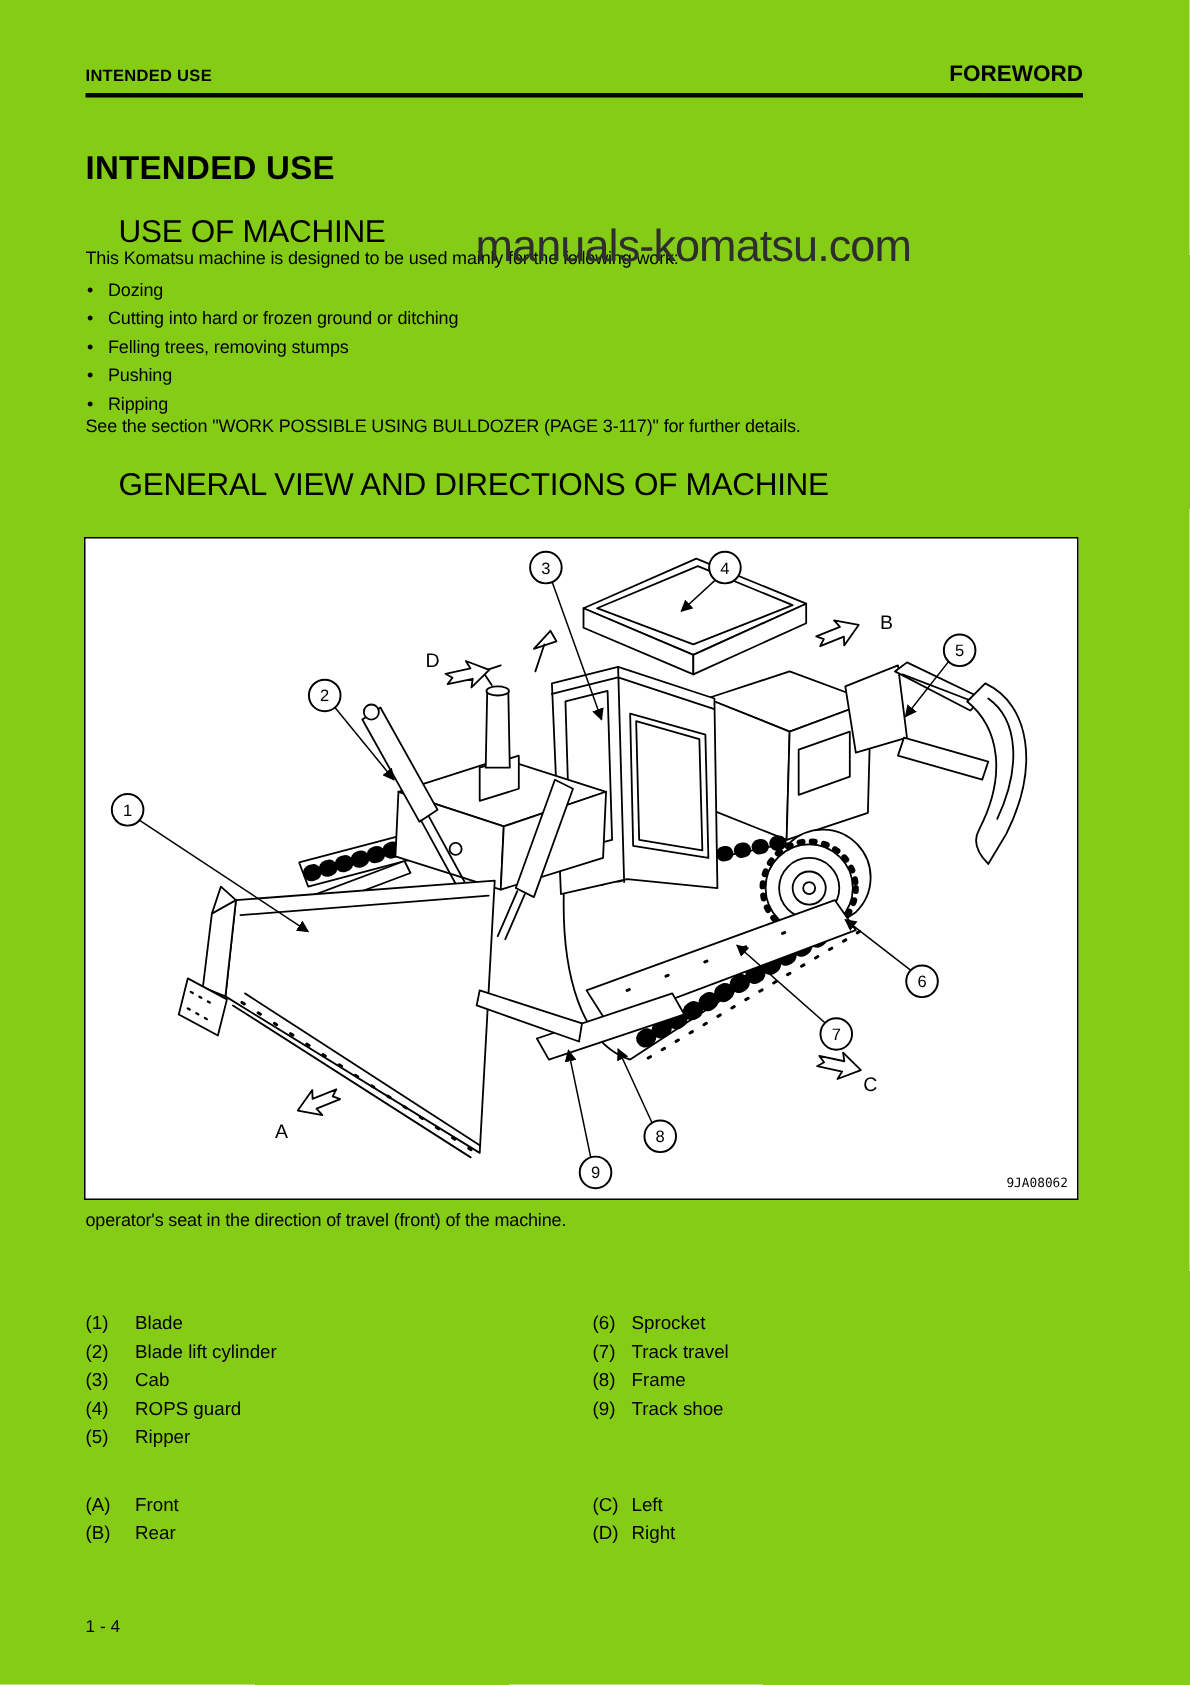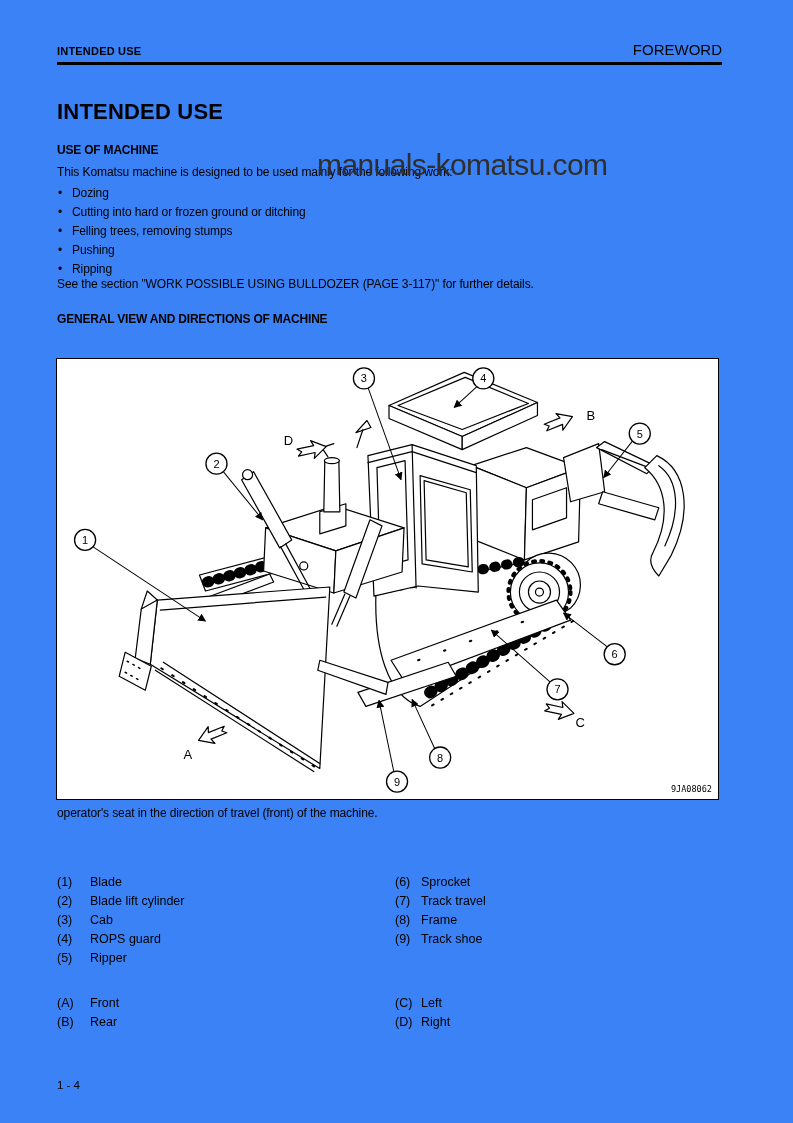--- a/index.html
+++ b/index.html
@@ -1,26 +1,26 @@
 <!DOCTYPE html>
 <html><head>
 <meta charset="utf-8">
 <style>
   * { margin:0; padding:0; box-sizing:border-box; }
   html,body { background:#e8e8e8; }
   body { width:793px; height:1123px; position:relative; font-family:"Liberation Sans",sans-serif; color:#000; }
-  .page { position:absolute; inset:0; background:#3b82f6; overflow:hidden; }
+  .page { position:absolute; inset:0; background:#84cc16; overflow:hidden; }
   .abs { position:absolute; }
 
   .hdr-left  { left:57px; top:45px;  font-size:11px; font-weight:bold; letter-spacing:.2px; }
-  .hdr-right { left:57px; top:41px;  width:665px; text-align:right; font-size:15px; font-weight:normal; }
+  .hdr-right { left:57px; top:41px;  width:665px; text-align:right; font-size:15px; font-weight:bold; }
   .hdr-rule  { left:57px; top:62px;  width:665px; height:3px; background:#000; }
 
   .title      { left:57px; top:99px;  font-size:22px; font-weight:bold; letter-spacing:.2px; }
-  .h2         { font-size:12px; font-weight:bold; letter-spacing:-.2px; }
+  .h2         { font-size:21px; font-weight:normal; letter-spacing:-.2px;margin-left:22px; }
   .use-head   { left:57px; top:143px; }
   .gv-head    { left:57px; top:312px; }
 
   .body-txt   { font-size:12px; letter-spacing:-.1px; }
   .intro      { left:57px; top:165px; }
   .watermark  { left:317px; top:148px; font-size:30px; color:#2e2e2e; letter-spacing:-.6px; z-index:5;text-align:right; }
 
   .bullets    { left:58px; top:184px; line-height:19px; }
   .brow       { display:flex; }
   .bdot       { width:14px; }

